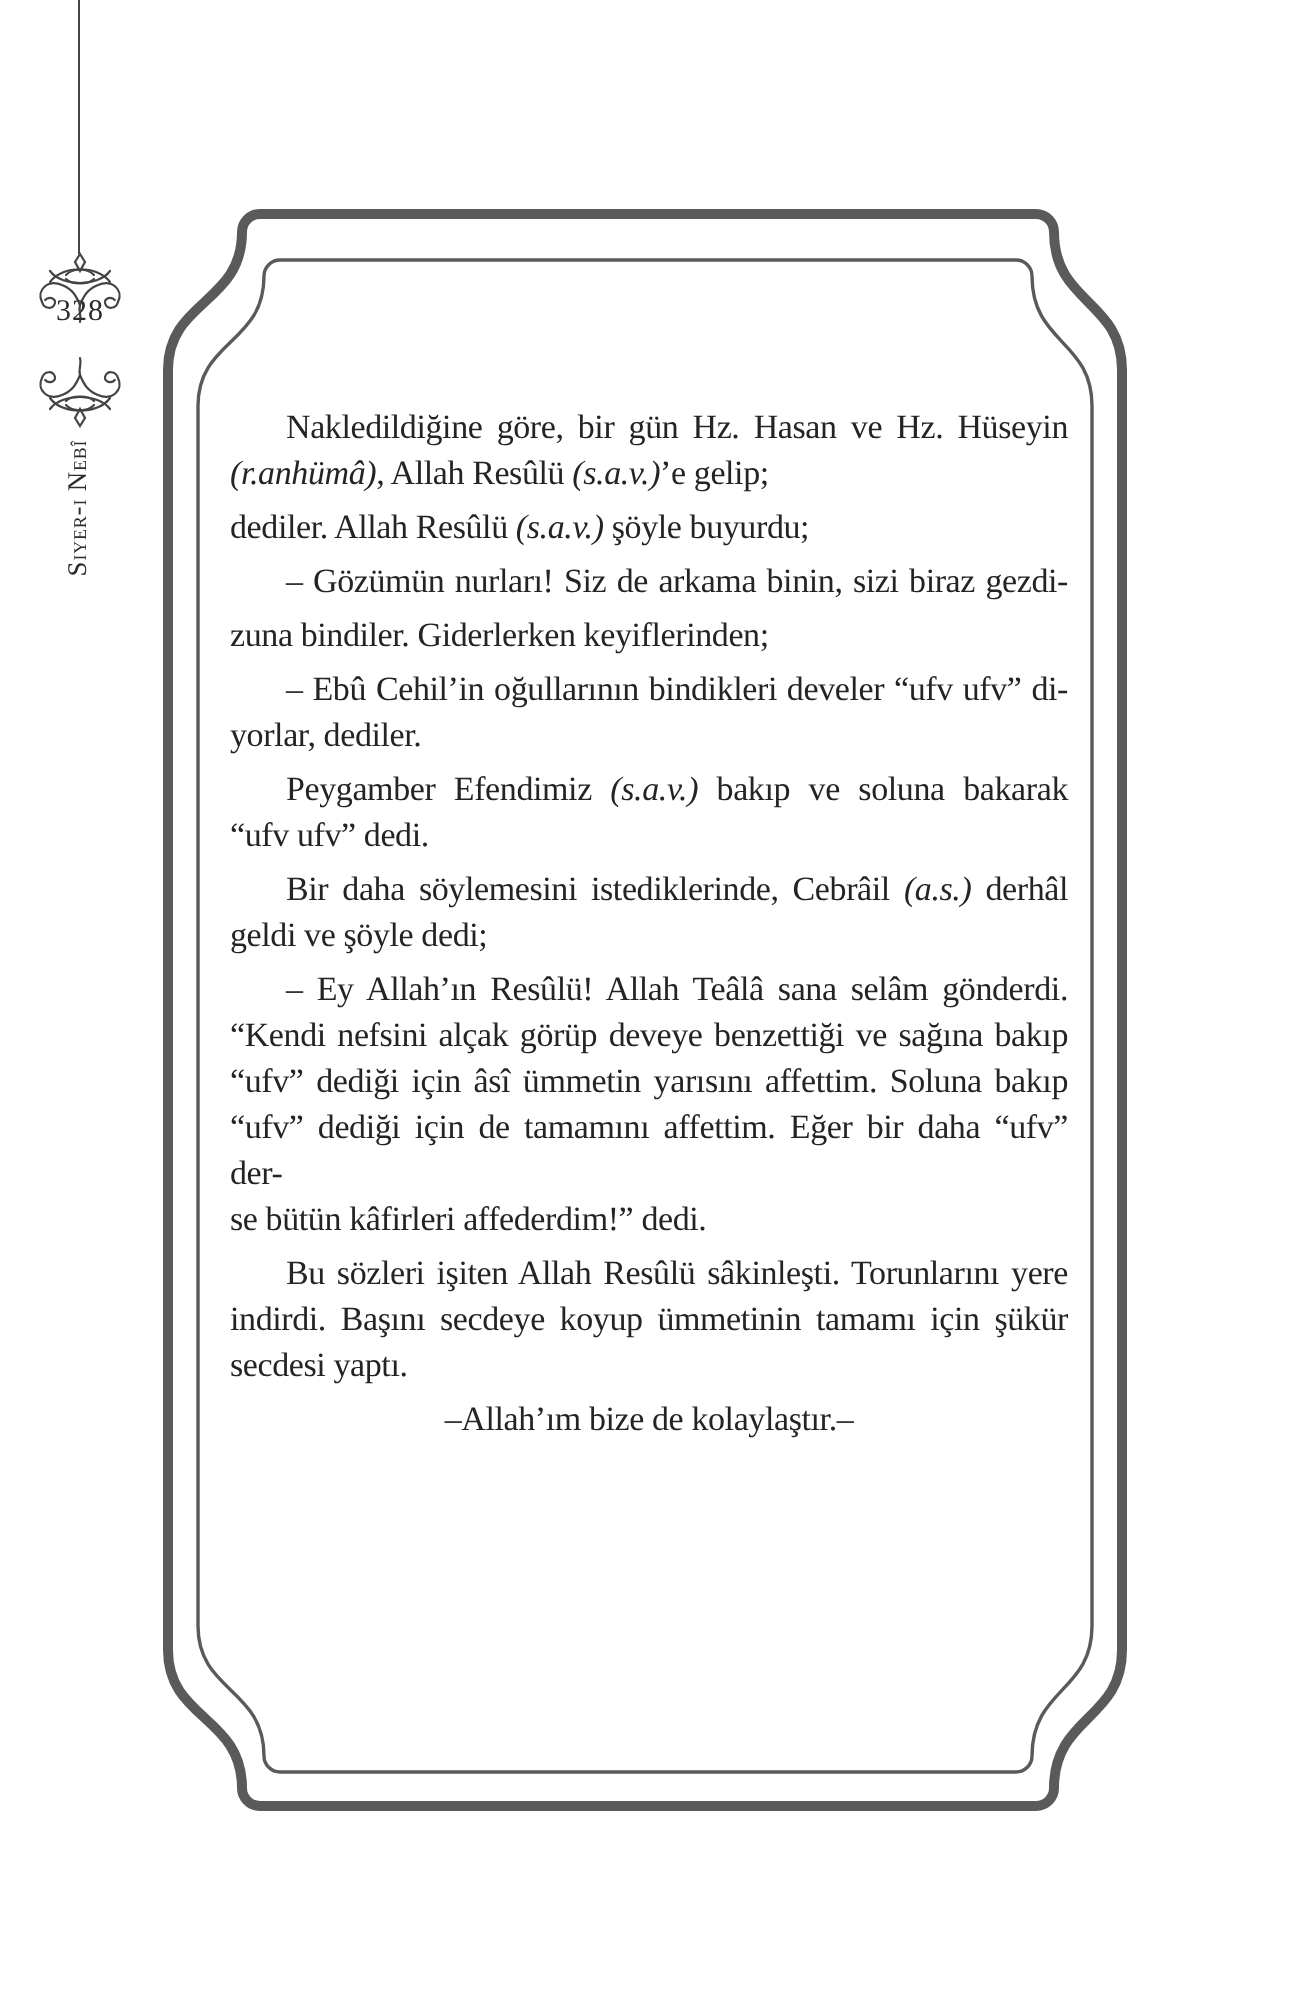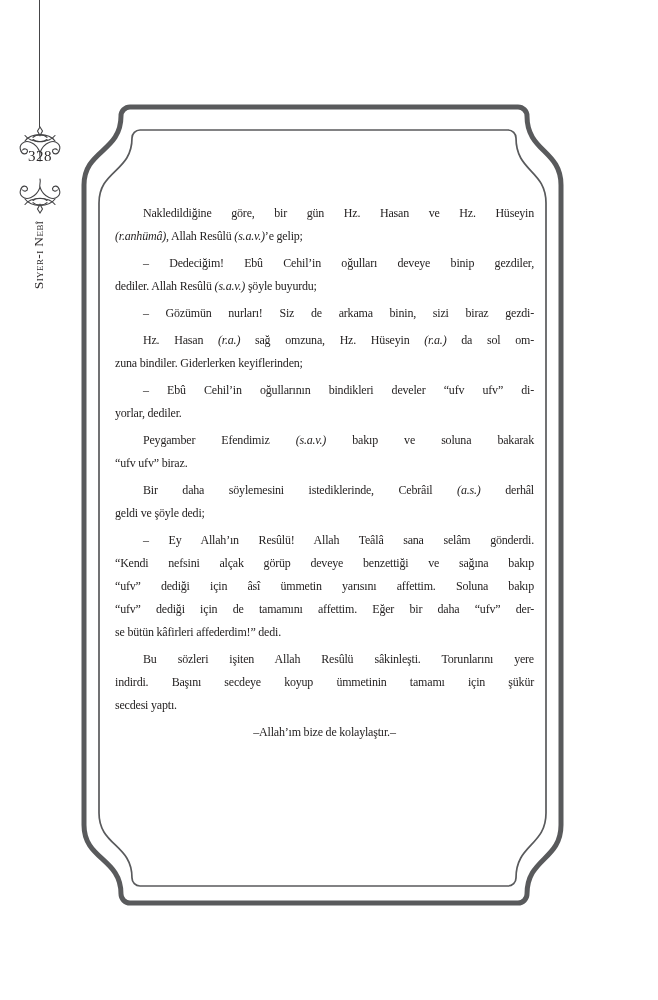--- a/index.html
+++ b/index.html
@@ -26,21 +26,21 @@
     font-variant:small-caps;font-size:13.5px;letter-spacing:0.4px;color:#2e2b2c;
   }
   
   .frame{position:absolute;left:0;top:0;width:658px;height:1000px;}
   .frame path{fill:none;stroke:#595a5c;}
   .frame .outer{stroke-width:5px;}
   .frame .inner{stroke-width:1.7px;}
   
   .text-block{
     position:absolute;left:115px;top:202px;width:419px;
-    font-size:12px;line-height:23px;letter-spacing:-0.2px;
+    font-size:17px;line-height:23px;letter-spacing:-0.2px;
   }
   .para{margin:0;}
   .para + .para{margin-top:4px;}
   .line{min-height:23px;}
   .line.j{text-align:justify;text-align-last:justify;}
   .line.last{text-align:left;}
   .line.first{padding-left:28px;}
   .line em{font-style:italic;margin-top:11px;}
   .closing{margin-top:4px;text-align:center;}
 </style>
@@ -116,37 +116,35 @@
     A8,8 0 0 1 140,130 Z"></path>
 </svg>
 
 <div class="text-block">
   <div>
       <div class="para">
         <div class="line first j"><span>Nakledildiğine göre, bir gün Hz. Hasan ve Hz. Hüseyin</span></div>
         <div class="line last"><em>(r.anhümâ)</em><span>, Allah Resûlü </span><em>(s.a.v.)</em><span>’e gelip;</span></div>
       </div>
       <div class="para">
-        <div class="line first j"><span>– Dedeciğim! Ebû Cehil’in oğulları deveye binip gezdiler,</span></div>
         <div class="line last"><span>dediler. Allah Resûlü </span><em>(s.a.v.)</em><span> şöyle buyurdu;</span></div>
       </div>
       <div class="para">
         <div class="line first j"><span>– Gözümün nurları! Siz de arkama binin, sizi biraz gezdi-</span></div>
       </div>
       <div class="para">
-        <div class="line first j"><span>Hz. Hasan </span><em>(r.a.)</em><span> sağ omzuna, Hz. Hüseyin </span><em>(r.a.)</em><span> da sol om-</span></div>
         <div class="line last"><span>zuna bindiler. Giderlerken keyiflerinden;</span></div>
       </div>
       <div class="para">
         <div class="line first j"><span>– Ebû Cehil’in oğullarının bindikleri develer “ufv ufv” di-</span></div>
         <div class="line last"><span>yorlar, dediler.</span></div>
       </div>
       <div class="para">
         <div class="line first j"><span>Peygamber Efendimiz </span><em>(s.a.v.)</em><span> bakıp ve soluna bakarak</span></div>
-        <div class="line last"><span>“ufv ufv” biraz.</span></div>
+        <div class="line last"><span>“ufv ufv” dedi.</span></div>
       </div>
       <div class="para">
         <div class="line first j"><span>Bir daha söylemesini istediklerinde, Cebrâil </span><em>(a.s.)</em><span> derhâl</span></div>
         <div class="line last"><span>geldi ve şöyle dedi;</span></div>
       </div>
       <div class="para">
         <div class="line first j"><span>– Ey Allah’ın Resûlü! Allah Teâlâ sana selâm gönderdi.</span></div>
         <div class="line j"><span>“Kendi nefsini alçak görüp deveye benzettiği ve sağına bakıp</span></div>
         <div class="line j"><span>“ufv” dediği için âsî ümmetin yarısını affettim. Soluna bakıp</span></div>
         <div class="line j"><span>“ufv” dediği için de tamamını affettim. Eğer bir daha “ufv” der-</span></div>

